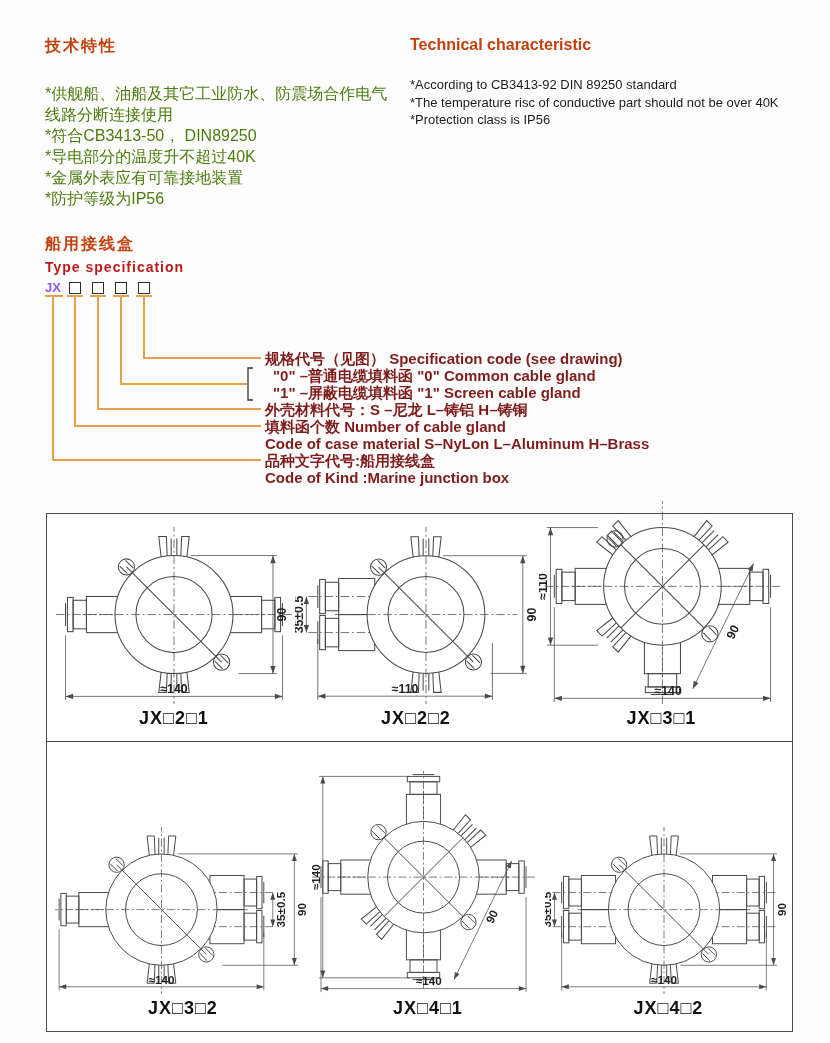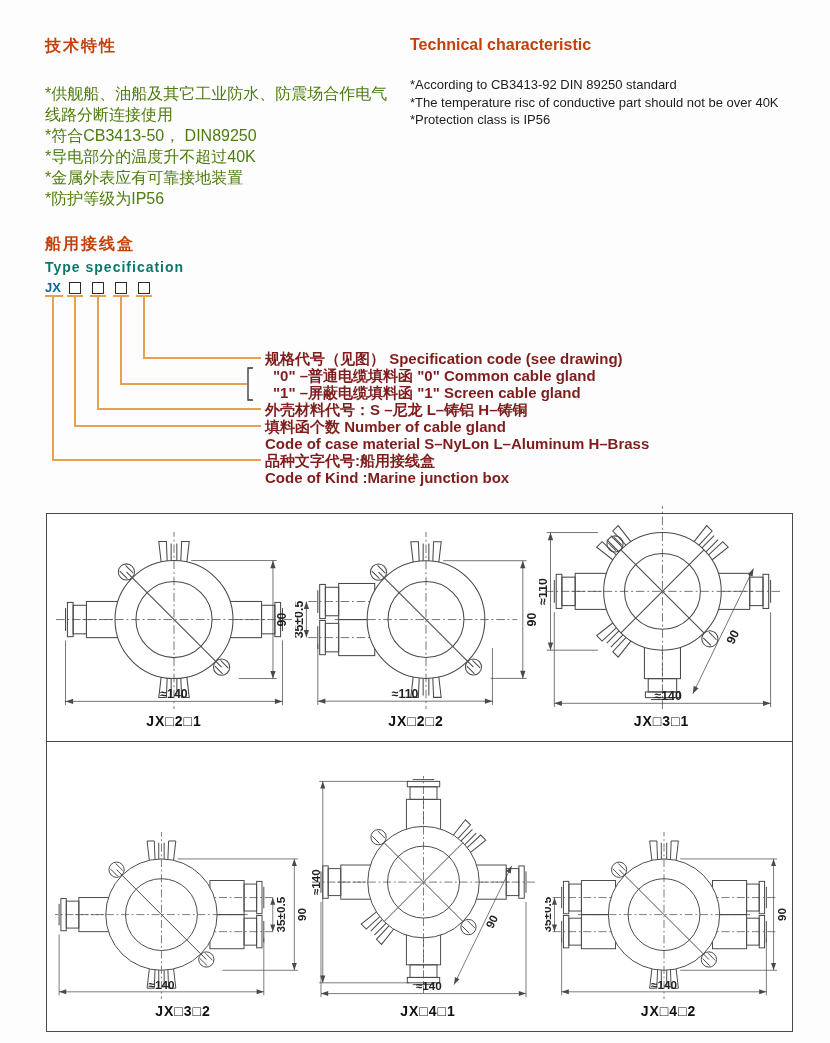--- a/index.html
+++ b/index.html
@@ -5,33 +5,33 @@
   html,body{margin:0;padding:0;background:#fff;}
   .page{position:relative;width:830px;height:1043px;background:#fdfdfd;
         font-family:"Liberation Sans","DejaVu Sans",sans-serif;color:#1b1b1b;overflow:hidden;}
   h2.sec{color:#c2410c;font-size:16px;font-weight:bold;margin:0;letter-spacing:2px;}
   .tech-cn{position:absolute;left:45px;top:36px;width:352px;}
   .tech-en{position:absolute;left:410px;top:36px;width:420px;}
   .tech-en h2.sec{letter-spacing:0;}
   .tech-cn ul{list-style:none;margin:26px 0 8px;padding:0;font-size:16px;line-height:21px;color:#4d7c0f;}
   .tech-en ul{list-style:none;margin:22px 0 0;padding:0;font-size:13px;line-height:17.5px;color:#1d1d1d;}
   .type-spec{position:absolute;left:45px;top:234px;width:740px;height:262px;}
-  .type-spec h3{margin:4px 0 0;font-size:14px;font-weight:bold;color:#0f766e;letter-spacing:1px;}
+  .type-spec h3{margin:4px 0 0;font-size:14px;font-weight:bold;color:#b91c1c;letter-spacing:1px;}
   .model-row{position:absolute;left:0;top:46px;height:18px;width:220px;}
-  .jx{position:absolute;left:0;top:0;font-size:13px;font-weight:bold;color:#0369a1;}
+  .jx{position:absolute;left:0;top:0;font-size:13px;font-weight:bold;color:#8b5cf6;}
   .sq{position:absolute;top:2px;width:10px;height:10px;border:1.6px solid #2b2b2b;background:#fff;}
   .leader{position:absolute;left:0;top:58px;}
   .legend{position:absolute;left:220px;top:116px;font-size:15px;line-height:17px;white-space:nowrap;color:#7f1d1d;font-weight:bold;}
   .legend div:nth-child(2),.legend div:nth-child(3){padding-left:8px;}
   .draw-box{position:absolute;left:46px;width:747px;border:1.5px solid #4a4a4a;background:#fff;
             display:flex;justify-content:space-between;align-items:flex-end;padding:0 8px;box-sizing:border-box;}
   #box1{top:513px;height:229px;}
   #box2{top:741px;height:291px;}
   .cell{display:flex;flex-direction:column;align-items:center;}
-  .dlabel{font-size:14px;font-weight:bold;color:#111;letter-spacing:1px;margin:4px 0 12px;}
+  .dlabel{font-size:18px;font-weight:bold;color:#111;letter-spacing:1px;margin:4px 0 12px;}
   .ln{stroke:#4a4a4a;stroke-width:1.1;fill:none;}
   .body{fill:#ffffff;stroke:#4a4a4a;stroke-width:1.1;}
   .dash{stroke:#4a4a4a;stroke-width:0.8;stroke-dasharray:9 3 2 3;fill:none;}
   .thin{stroke:#4a4a4a;stroke-width:0.8;fill:none;}
   .arr{fill:#4a4a4a;stroke:none;}
   .dimtxt{font-size:13px;font-weight:bold;fill:#222;text-anchor:middle;
           font-family:"Liberation Sans","DejaVu Sans",sans-serif;}
 </style>
 </head>
 <body>

